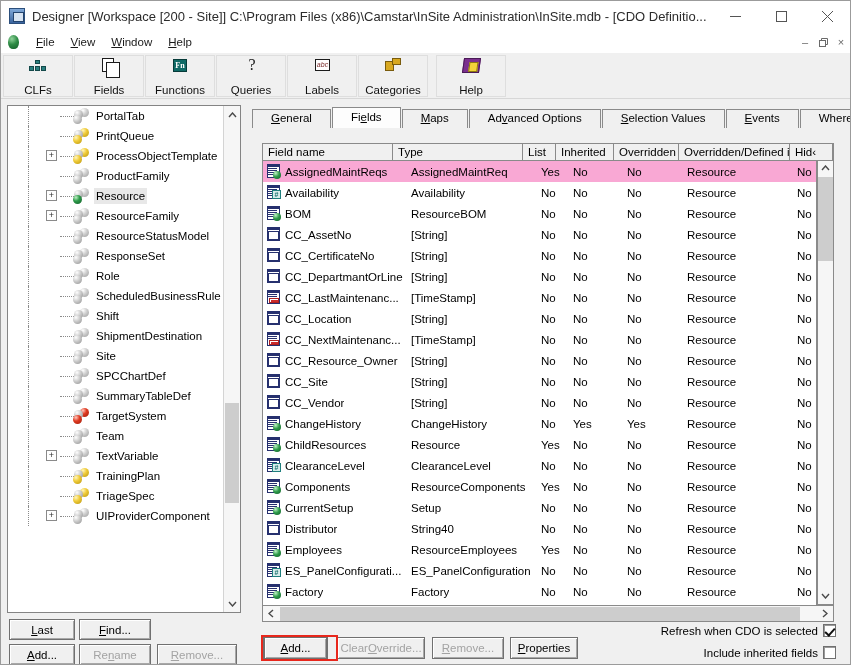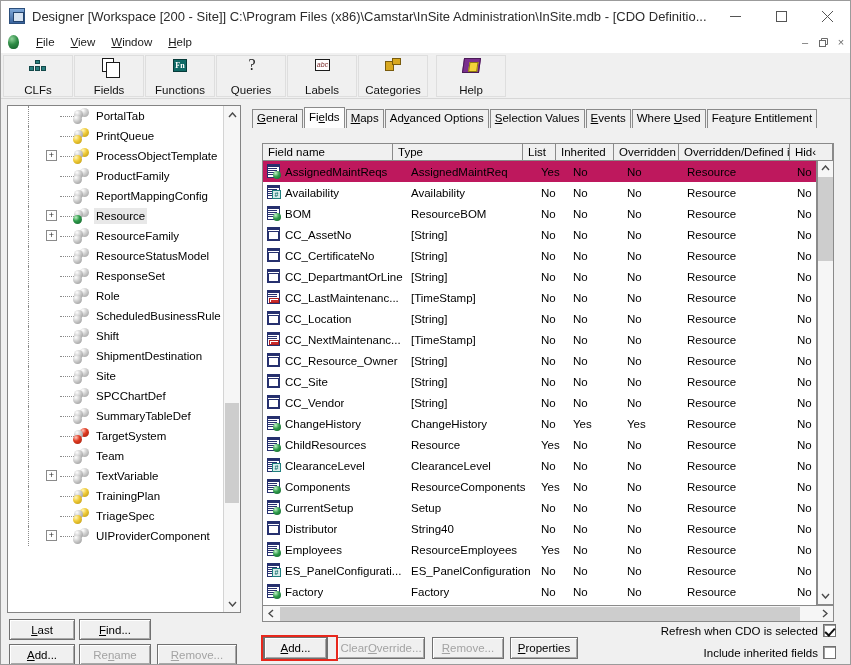--- a/index.html
+++ b/index.html
@@ -215,21 +215,21 @@
   .contentpane {
     position: absolute; left: 246px; top: 104px; width: 600px; height: 508px;
     background: #f0f0f0;
   }
 
   .tabstrip {
     position: absolute; left: 5px; top: 3px; height: 20px;
     display: flex; align-items: flex-end;
   }
   .tab {
-    height: 19px; padding: 0 4px; margin-right: 1px;
+    height: 19px; padding: 0 18px; margin-right: 1px;
     background: #f0f0f0; border: 1px solid #8a8a8a; border-bottom: none;
     font-size: 11.5px; color: #000; line-height: 17px; white-space: nowrap;
   }
   .tab.active {
     background: #fdfdfd; height: 21px; line-height: 19px; font-weight: normal;
     border-color: #8a8a8a;
   }
   .tab .ul { text-decoration: underline; }
 
   .grid-box {
@@ -245,21 +245,21 @@
     font-size: 11.5px; line-height: 16px; padding-left: 5px;
     background: #f0f0f0; overflow: hidden; white-space: nowrap;
     color: #000;
   }
   .grid-body {
     position: absolute; left: 0; top: 18px; width: 555px; height: 444px;
     background: #fff; border-left: 1px solid #8a8a8a; border-right: 1px solid #8a8a8a;
     overflow: hidden;
   }
   .grow { height: 21px; display: flex; align-items: center; position: relative; }
-  .grow.alt { background: #be185d; }
+  .grow.alt { background: #f9a8d4; }
   .grow .ficon { position: absolute; left: 4px; top: 3px; width: 15px; height: 15px; }
   .fi-base {
     position: absolute; left: 0; top: 0; width: 13px; height: 14px;
     background: #fff; border: 1px solid #26306e;
   }
   .fi-base::before {
     content: ""; position: absolute; left: 0; top: 0; right: 0; height: 2px; background: #26306e;
   }
   .fi-lines { position: absolute; left: 1px; top: 4px; width: 11px; height: 9px; }
   .fi-lines i { position: absolute; left: 0; right: 2px; height: 1px; background: #26306e; display: block; }
@@ -484,30 +484,20 @@
         <div class="tree-row">
           <div class="tree-guide"></div>
           <div class="tree-hline"></div>
           <div class="tree-icon ">
             <span class="b1"></span>
             <span class="b2"></span>
             <span class="b3"></span>
           </div>
           <div class="tree-label">ProductFamily</div>
         </div>
-        <div class="tree-row">
-          <div class="tree-guide"></div>
-          <div class="tree-hline"></div>
-          <div class="tree-icon ">
-            <span class="b1"></span>
-            <span class="b2"></span>
-            <span class="b3"></span>
-          </div>
-          <div class="tree-label">ReportMappingConfig</div>
-        </div>
         <div class="tree-row selected">
           <div class="tree-guide"></div>
           <div class="tree-expander" style="top: 4px;">+</div>
           <div class="tree-hline"></div>
           <div class="tree-icon g">
             <span class="b1"></span>
             <span class="b2"></span>
             <span class="b3"></span>
           </div>
           <div class="tree-label">Resource</div>

